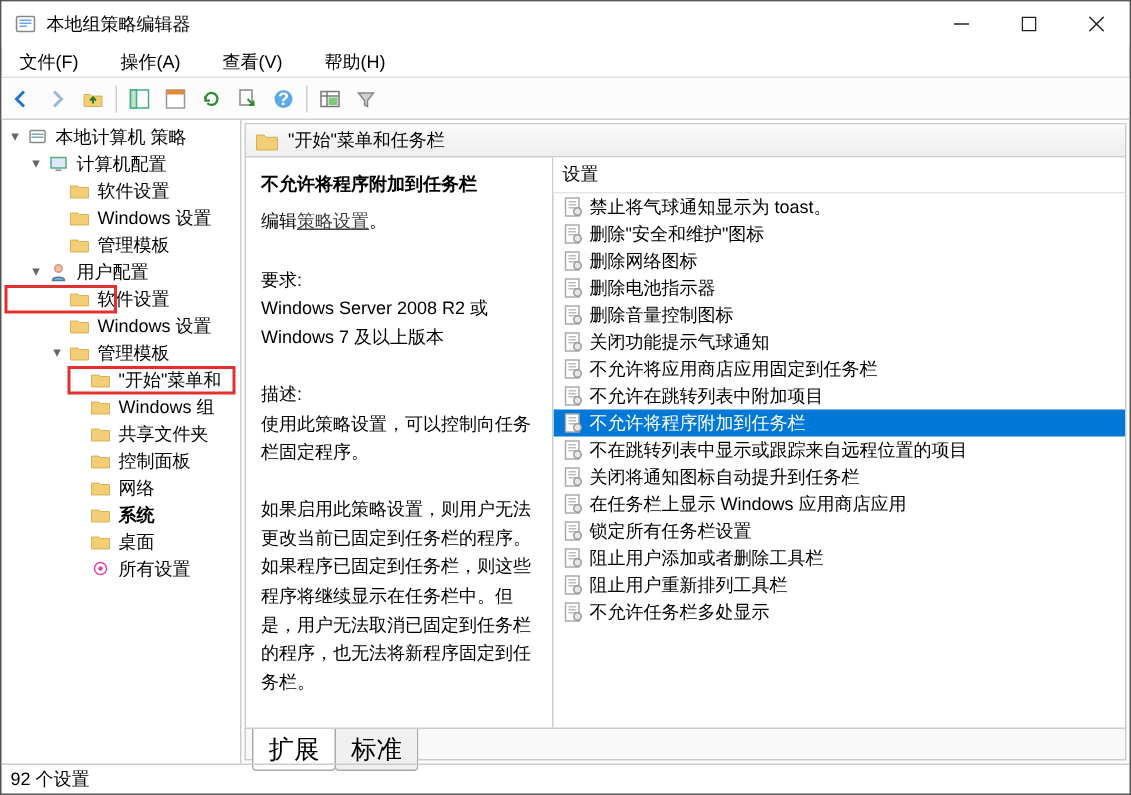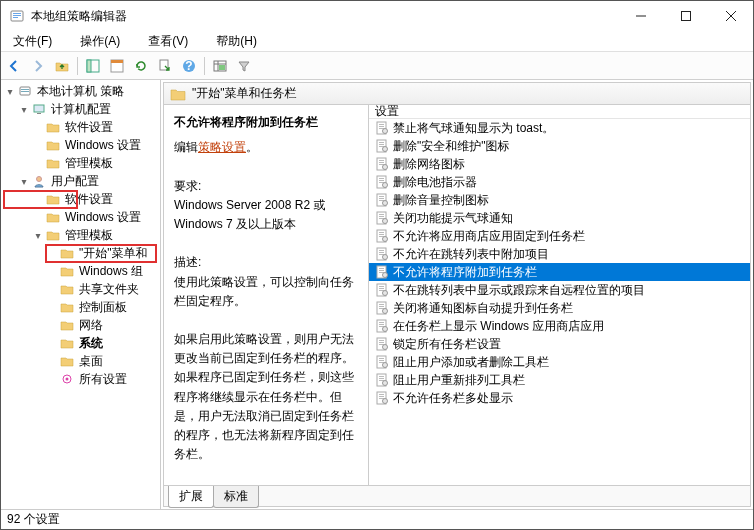--- a/index.html
+++ b/index.html
@@ -17,28 +17,28 @@
 .main { flex: 1; display: flex; min-height: 0; }
 .tree { width: 160px; border-right: 1px solid #ccc; overflow-y: auto; overflow-x: auto; padding: 2px; white-space: nowrap; position: relative; }
 .tree-row { display: flex; align-items: center; height: 18px; padding-right: 6px; cursor: default; }
 .tree-row .exp { width: 14px; display: flex; justify-content: center; color: #666; font-size: 10px; }
 .tree-row .ticon { width: 16px; height: 16px; margin-right: 4px; display: inline-flex; align-items: center; justify-content: center; }
 .content { flex: 1; display: flex; flex-direction: column; min-width: 0; border: 1px solid #ccc; margin: 2px; }
 .chead { height: 22px; background: linear-gradient(#fafafa,#eee); display: flex; align-items: center; padding: 0 6px; border-bottom: 1px solid #ccc; gap: 6px; }
 .cbody { flex: 1; display: flex; min-height: 0; }
 .desc { width: 205px; border-right: 1px solid #ccc; padding: 8px 10px; overflow-y: auto; line-height: 1.6; }
 .desc b { display: block; margin-bottom: 6px; }
-.desc a { color: #c2410c; }
+.desc a { color: #404040; }
 .list { flex: 1; display: flex; flex-direction: column; min-width: 0; }
-.listhead { height: 14px; border-bottom: 1px solid #e5e5e5; display: flex; align-items: center; padding-left: 6px; background: #fff; }
+.listhead { height: 24px; border-bottom: 1px solid #e5e5e5; display: flex; align-items: center; padding-left: 6px; background: #fff; }
 .listbody { flex: 1; overflow-y: scroll; overflow-x: hidden; }
 .listitem { height: 18px; display: flex; align-items: center; padding-left: 6px; gap: 4px; cursor: default; white-space: nowrap; overflow: hidden; }
 .listitem.sel { background: #0078d7; color: #fff; }
 .tabs { height: 21px; display: flex; align-items: flex-start; padding-left: 4px; border-top: 1px solid #ccc; background: #f9f9f9; }
-.tab { padding: 2px 10px; border: 1px solid #aaa; border-top: none; border-bottom-left-radius: 3px; border-bottom-right-radius: 3px; margin-right: -1px; background: #f0f0f0; font-size: 12px; }
+.tab { padding: 2px 10px; border: 1px solid #aaa; border-top: none; border-bottom-left-radius: 3px; border-bottom-right-radius: 3px; margin-right: -1px; background: #f0f0f0; font-size: 17px; }
 .tab.act { background: #fff; }
 .status { height: 20px; border-top: 1px solid #ccc; display: flex; align-items: center; padding: 0 6px; }
 .hl { position: absolute; border: 2px solid #e03030; pointer-events: none; }
 svg { display: block; }
 .folder-icon { fill: #f3ce76; stroke: #c9a33a; stroke-width: .5; }
 .listbody::-webkit-scrollbar { width: 17px; }
 .listbody::-webkit-scrollbar-track { background: #f0f0f0; }
 .listbody::-webkit-scrollbar-thumb { background: #c2c2c2; }
 </style>
 </head>

